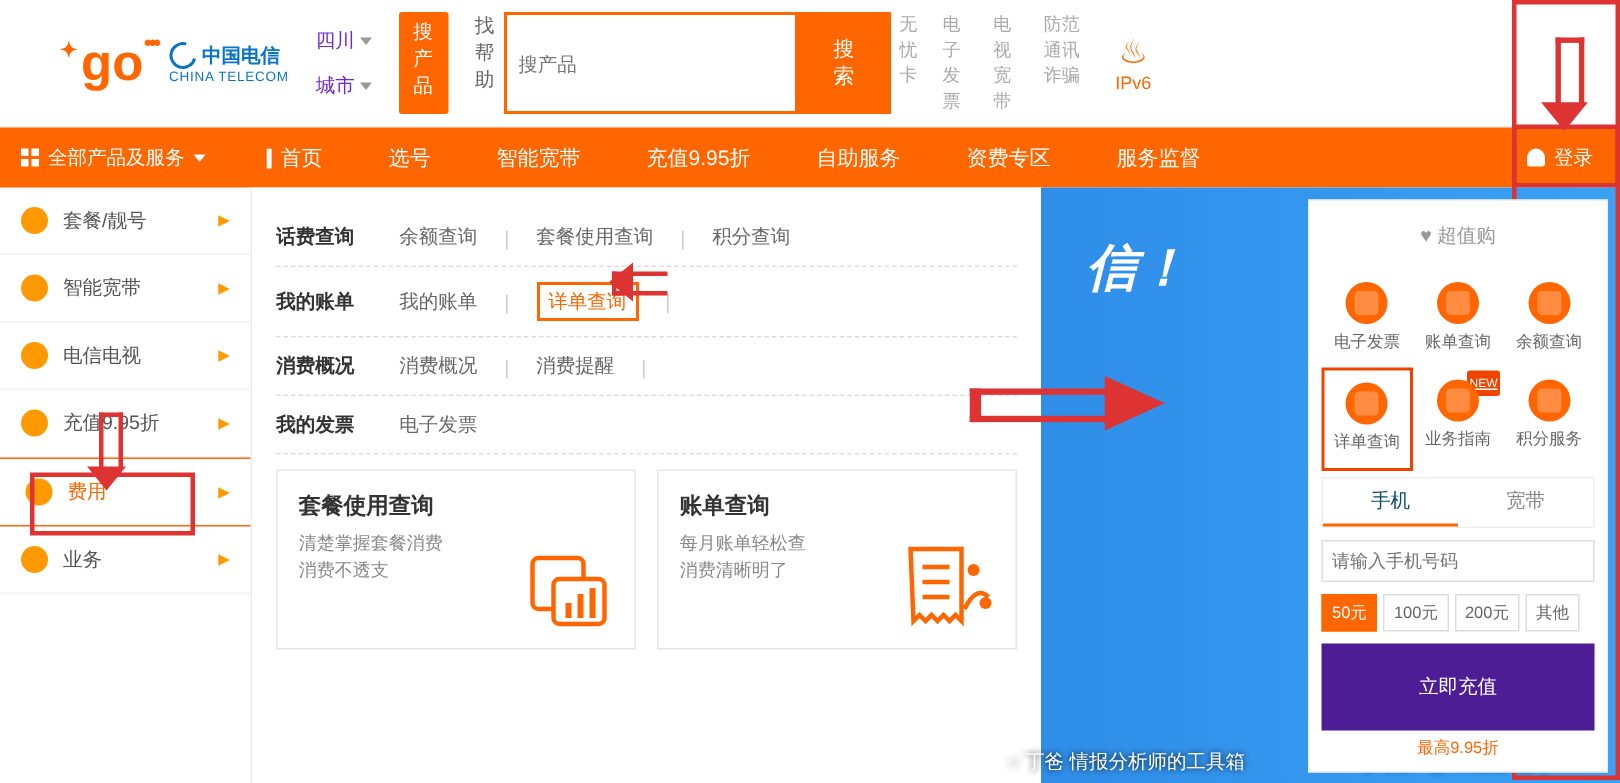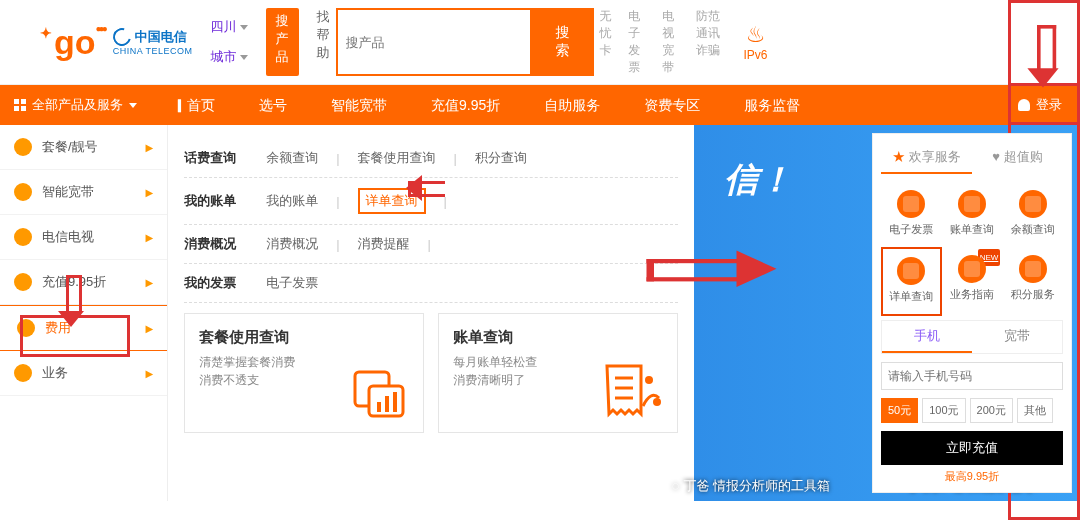--- a/index.html
+++ b/index.html
@@ -59,27 +59,27 @@
   .rtabs span{flex:1; text-align:center; padding:6px 0; color:#999;}
   .rtabs .act{color:#f60; border-bottom:2px solid #f60;}
   .ricons{display:flex; flex-wrap:wrap; margin-top:8px;}
   .ricon{width:33.33%; text-align:center; padding:8px 0 10px 0; font-size:11px; color:#666;}
   .ricon .g{width:28px;height:28px;margin:0 auto 4px auto;background:#f60;border-radius:50%;position:relative;}
   .ricon .g::after{content:"";position:absolute;inset:6px;background:#fff;opacity:.25;border-radius:3px;}
   .ricon.mark-cell{border:2px solid #e40;}
   .new{position:absolute;background:#e40;color:#fff;font-size:8px;padding:4px 2px;border-radius:2px;right:2px;top:2px;text-decoration:underline;}
   .rtabs2{display:flex;border:1px solid #eee;margin-top:4px;}
   .rtabs2 span{flex:1;text-align:center;padding:6px 0;color:#888;font-size:13px;}
-  .rtabs2 .act{color:#8b5cf6;border-bottom:2px solid #f60;}
+  .rtabs2 .act{color:#0c4a6e;border-bottom:2px solid #f60;}
   .rin{margin-top:8px;}
   .rin input{width:100%;padding:6px;border:1px solid #ddd;font-size:12px;}
   .amts{display:flex;gap:4px;margin-top:8px;}
   .amts span{border:1px solid #ddd;padding:4px 6px;font-size:11px;color:#666;}
   .amts .a1{background:#f60;color:#fff;border-color:#f60;}
-  .rbtn{margin-top:8px;background:#000000;color:#fff;width:100%;border:none;padding:8px 0;font-size:13px;}
+  .rbtn{margin-top:8px;background:#4c1d95;color:#fff;width:100%;border:none;padding:20px 0;font-size:13px;}
   .rnote{font-size:11px;color:#f60;margin-top:4px;text-align:center;}
   
   .hero { background: linear-gradient(90deg,#2f8ee8,#3aa1f5); position:relative;}
   .hero .hero-txt{position:absolute;left:30px;top:30px;color:#fff;font-size:34px;font-weight:bold;font-style:italic;line-height:48px;}
   .rcol{display:flex;padding:8px;}
   
   .annot{position:absolute;pointer-events:none;}
   .rarrow{width:50px;height:22px;position:relative;}
   .rarrow::before{content:"";position:absolute;left:0;top:6px;width:34px;height:10px;border:3px solid #d33;border-right:none;}
   .rarrow::after{content:"";position:absolute;width:0;height:0;border-top:13px solid transparent;border-bottom:13px solid transparent;}
@@ -247,21 +247,20 @@
         <div class="rarrow left"></div>
       </div>
   </div>
 
   <div class="hero rcol" style="width:390px;">
     <div class="hero-txt">信！</div>
 
     <div style="flex:1;"></div>
     <div class="right-panel" style="z-index:2;">
       <div class="rtabs">
-        <span class="act">★ <span>欢享服务</span></span>
         <span>♥ <span>超值购</span></span>
       </div>
       <div class="ricons">
         <div class="ricon"><div class="g"></div><span>电子发票</span></div>
         <div class="ricon"><div class="g"></div><span>账单查询</span></div>
         <div class="ricon"><div class="g"></div><span>余额查询</span></div>
         <div class="ricon mark-cell" style="position:relative;"><div class="g"></div><span>详单查询</span></div>
         <div class="ricon" style="position:relative;"><span class="new">NEW</span><div class="g"></div><span>业务指南</span></div>
         <div class="ricon"><div class="g"></div><span>积分服务</span></div>
       </div>

